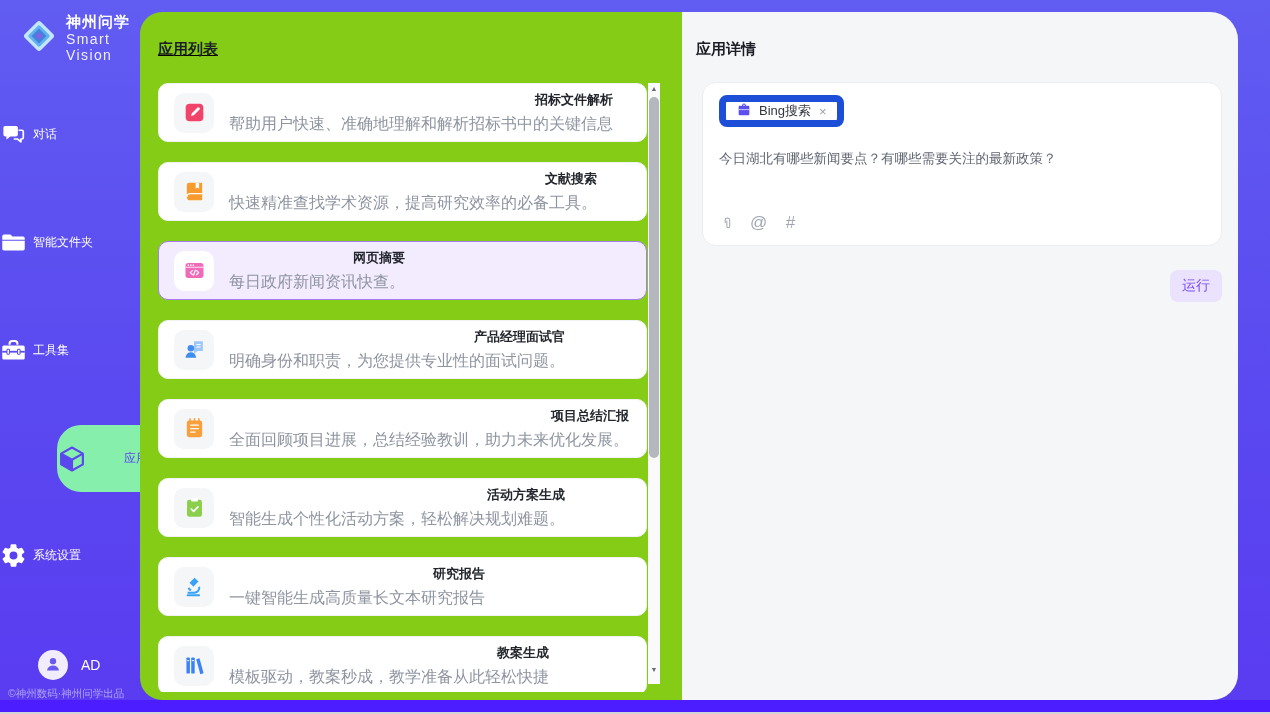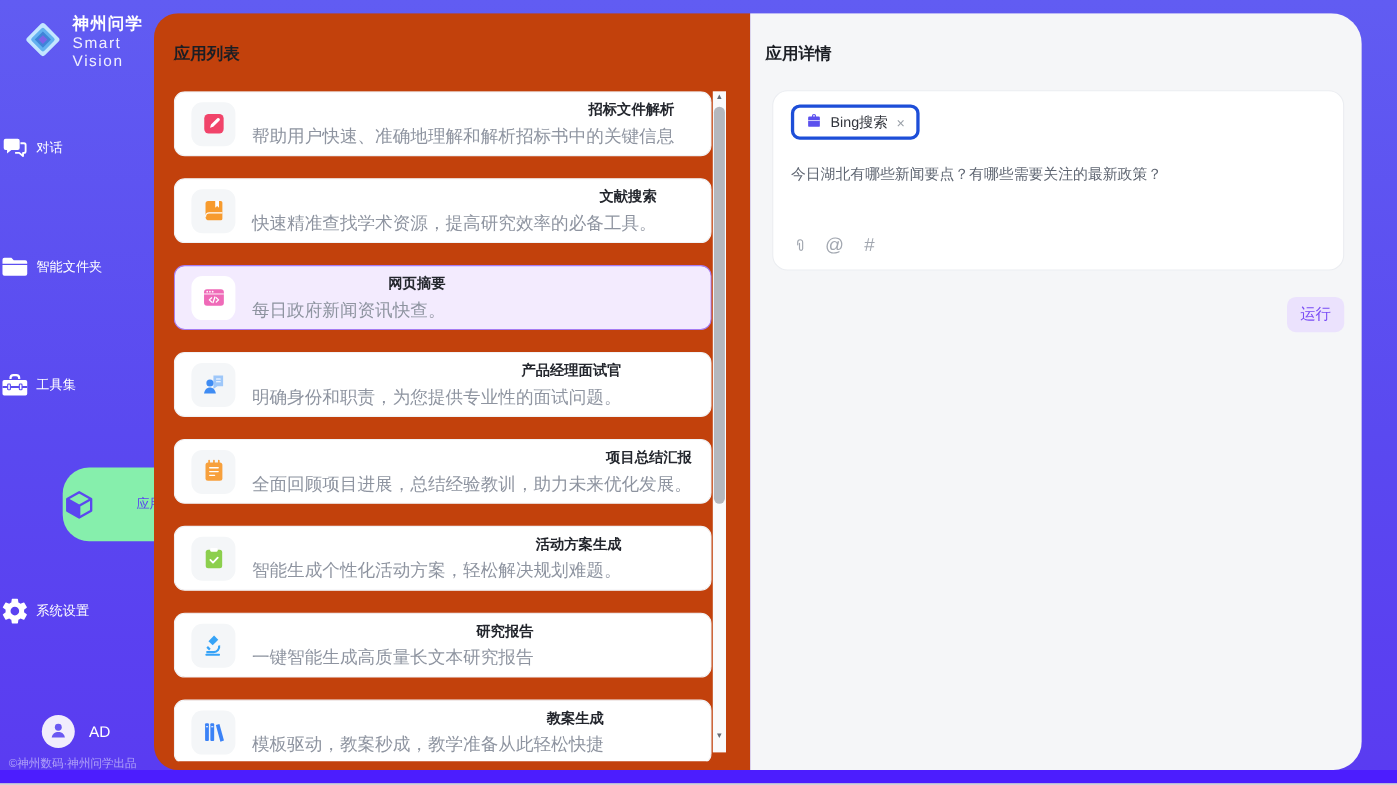--- a/index.html
+++ b/index.html
@@ -31,21 +31,21 @@
   .avatar{width:30px;height:30px;border-radius:50%;background:#f1edfc;display:flex;
     align-items:center;justify-content:center;}
   .sidebar-footer{position:absolute;left:8px;bottom:13px;font-size:10.5px;color:rgba(255,255,255,.5);
     white-space:nowrap;}
   
   .content{position:absolute;left:140px;top:12px;width:1098px;height:688px;display:flex;
     border-radius:22px 28px 26px 22px;overflow:hidden;}
   .bottom-bar{position:absolute;left:0;right:0;bottom:2px;height:12px;background:#4c1dfe;z-index:5;}
   .bottom-edge{position:absolute;left:0;right:0;bottom:0;height:2px;background:#d2d3d7;z-index:5;}
   
-  .panel-list{width:542px;flex:none;background:#c2410c;position:relative;}
+  .panel-list{width:542px;flex:none;background:#84cc16;position:relative;text-decoration:underline;}
   .panel-h{font-size:15px;font-weight:700;color:#1b1e24;margin:28px 0 0 18px;}
   .cards{position:absolute;left:18px;top:71px;width:489px;bottom:8px;overflow:hidden;}
   .card{height:59px;box-sizing:border-box;border:1px solid #f1f2f5;border-radius:10px;margin-bottom:20px;
     display:flex;align-items:center;padding:0 14px 0 15px;background:#fff;cursor:pointer;text-align:right;}
   .card.selected{background:#f3ebfe;border:1.5px solid #a57cf2;}
   .card-icon{width:40px;height:40px;border-radius:10px;background:#f4f6f8;display:flex;flex:none;
     align-items:center;justify-content:center;margin-right:15px;}
   .card.selected .card-icon{background:#fff;}
   .card-txt{display:flex;flex-direction:column;min-width:0;}
   .card-title{font-size:13px;font-weight:700;color:#23262d;margin-bottom:5px;}
@@ -54,21 +54,21 @@
   .sb-arrow{height:12px;font-size:7px;line-height:12px;text-align:center;color:#646a73;cursor:pointer;}
   .sb-arrow.down{position:absolute;bottom:8px;left:0;width:12px;}
   .sb-thumb{position:absolute;top:14px;left:1px;width:10px;height:361px;background:#b4b7bd;
     border-radius:5px;cursor:pointer;}
   
   .panel-detail{flex:1;background:#f5f6f8;position:relative;}
   .panel-detail .panel-h{margin-left:14px;}
   .detail-card{position:absolute;left:20px;top:70px;width:520px;height:164px;box-sizing:border-box;
     background:#fff;border:1px solid #ebedf1;border-radius:14px;padding:12px 16px;cursor:text;}
   .chip{display:inline-flex;align-items:center;height:32px;box-sizing:border-box;padding:0 10px;
-    border:3px solid #1d4ed8;border-radius:8px;background:#fff;gap:7px;font-size:13px;color:#32353c;cursor:pointer;}
+    border:7px solid #1d4ed8;border-radius:8px;background:#fff;gap:7px;font-size:13px;color:#32353c;cursor:pointer;}
   .chip-close{color:#9aa0a8;font-size:13px;margin-left:1px;}
   .query{margin-top:22px;font-size:13.5px;color:#5f6672;line-height:19px;}
   .attach-row{position:absolute;left:17px;bottom:12px;display:flex;align-items:center;gap:15px;
     color:#a2a7b0;}
   .attach-row .sym{font-size:17px;cursor:pointer;display:inline-block;width:17px;text-align:center;}
   .attach-row .clip{cursor:pointer;display:flex;align-items:center;}
   .run-row{position:absolute;top:258px;right:16px;}
   .run-btn{width:52px;height:32px;background:#ebe2fd;color:#7a4df5;border:none;border-radius:8px;
     font-size:14px;cursor:pointer;font-family:"Liberation Sans",sans-serif;}
 </style>

